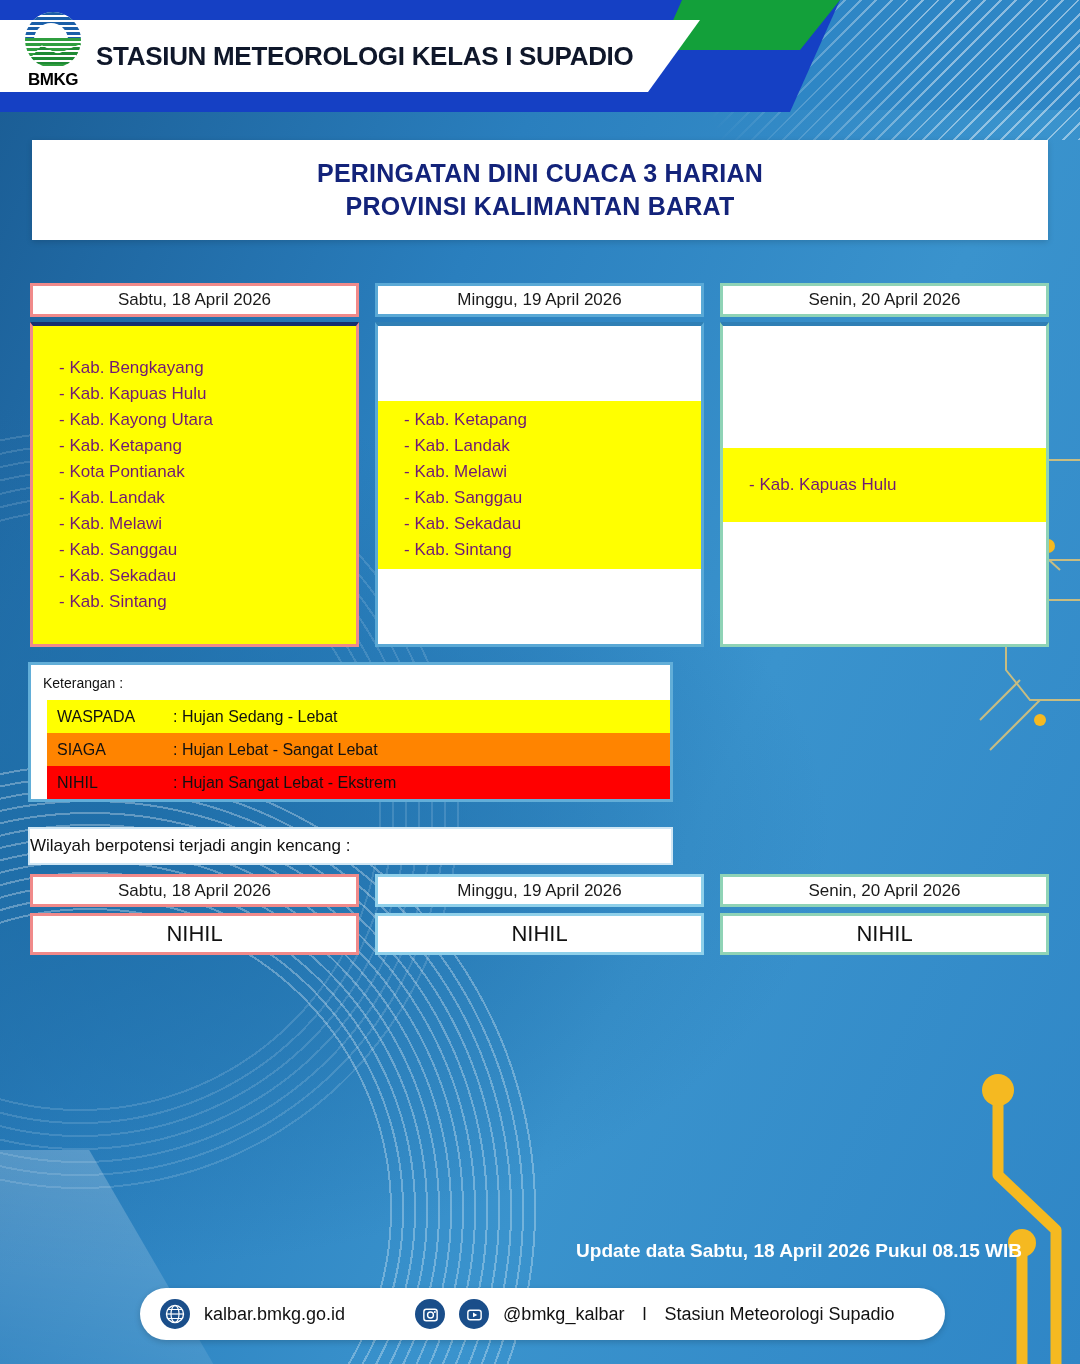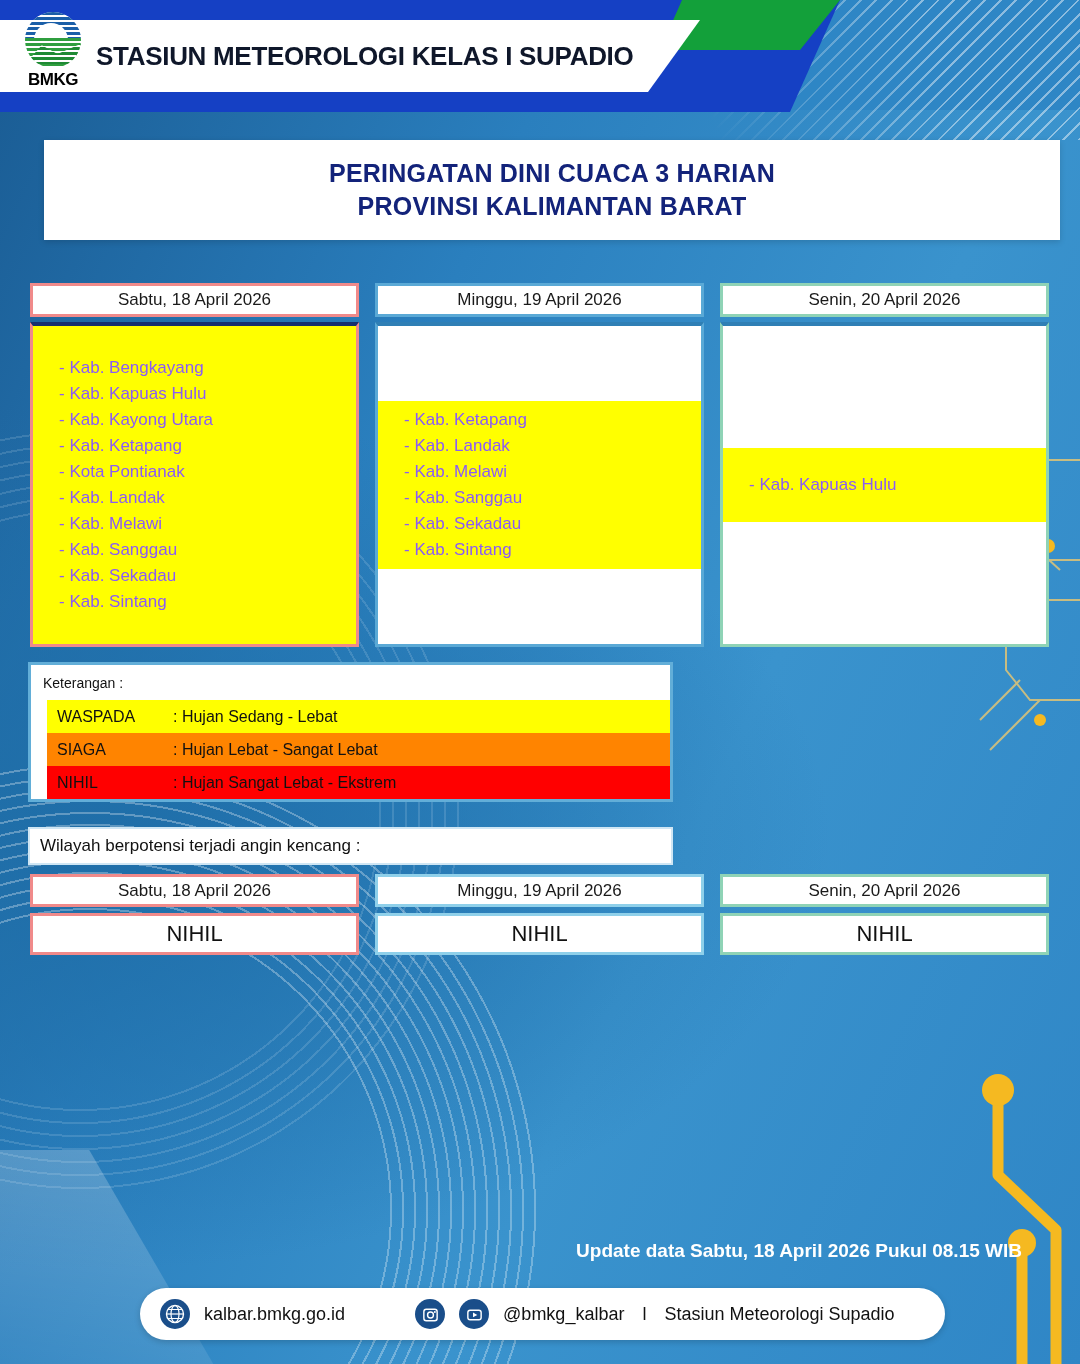--- a/index.html
+++ b/index.html
@@ -68,33 +68,33 @@
     background:repeating-linear-gradient(#2f9e3f 0 3px, #fff 3px 5px); }
   .logo-land:after { content:""; position:absolute; left:0; top:4px; width:56px; height:22px;
     background:repeating-linear-gradient(#1f8a34 0 3px, #fff 3px 5px);
     clip-path:polygon(0 100%, 30% 15%, 58% 55%, 100% 8%, 100% 100%); }
   .logo-txt { position:absolute; left:0; top:58px; width:70px; text-align:center;
     font-size:17px; font-weight:bold; color:#000000; letter-spacing:-.5px; }
 
   
   #title-card { position:absolute; left:32px; top:140px; width:1016px; height:100px;
     background:#fff; z-index:3; display:flex; flex-direction:column;
-    align-items:center; justify-content:center; gap:4px; box-shadow:0 2px 6px rgba(0,0,0,.15);margin-left:12px; }
+    align-items:center; justify-content:center; gap:4px; box-shadow:0 2px 6px rgba(0,0,0,.15); }
   #title-card div { color:#13237a; font-weight:bold; font-size:25px; letter-spacing:.2px; }
 
   
   #days { position:absolute; left:30px; top:283px; width:1020px; z-index:3;
     display:flex; gap:16px; }
   .day-col { width:329px; }
   .day-head { height:34px; background:#fff; display:flex; align-items:center;
     justify-content:center; font-size:17px; color:#1a1a1a; }
   .day-body { height:325px; background:#fff; margin-top:5px; position:relative;
     display:flex; flex-direction:column; justify-content:center; }
   .hi-band { background:#ffff00; padding:6px 0; }
-  .reg { font-size:17px; color:#8b5cf6; padding:3px 0 3px 26px; white-space:nowrap; }
+  .reg { font-size:17px; color:#701a75; padding:3px 0 3px 26px; white-space:nowrap; }
   .c1 .day-head, .c1 .day-body { border:3px solid #f08a8a; }
   .c2 .day-head, .c2 .day-body { border:3px solid #5aa9d6; }
   .c3 .day-head, .c3 .day-body { border:3px solid #8fd3b6; }
   .c1 .day-body { border-top:4px solid #16306e; }
   .c2 .day-body { border-top:4px solid #2f7fb5; }
   .c3 .day-body { border-top:4px solid #2f7fb5; }
   .c1 .day-body { padding:0; }
   .c1 .hi-band { height:100%; display:flex; flex-direction:column; justify-content:center; }
 
   
@@ -102,21 +102,21 @@
     border:3px solid #62aed8; background:#fff; }
   .lg-title { height:35px; display:flex; align-items:center; padding-left:12px;
     font-size:14px; color:#111; background:#fff; }
   .lg-row { height:33px; display:flex; align-items:center; position:relative;margin-left:16px; }
   .lg-key { width:126px; padding-left:10px; font-size:16px; color:#111; }
   .lg-val { font-size:16px; color:#111; }
 
   
   #wind-title { position:absolute; left:28px; top:827px; width:645px; height:38px; z-index:3;
     background:#fff; border:2px solid #cfe6f4; display:flex; align-items:center;
-    padding-left:10px; font-size:17px; color:#111; }
+    padding-left:0; font-size:17px; color:#111; }
   #wind { position:absolute; left:30px; top:874px; width:1020px; z-index:3;
     display:flex; gap:16px; }
   .w-col { width:329px; }
   .w-head { height:33px; background:#fff; display:flex; align-items:center;
     justify-content:center; font-size:17px; color:#1a1a1a; }
   .w-val { height:42px; margin-top:6px; background:#fff; display:flex; align-items:center;
     justify-content:center; font-size:22px; color:#111; }
   .w1 .w-head, .w1 .w-val { border:3px solid #f08a8a; }
   .w2 .w-head, .w2 .w-val { border:3px solid #8fd0ea; }
   .w3 .w-head, .w3 .w-val { border:3px solid #8fd3b6; }

